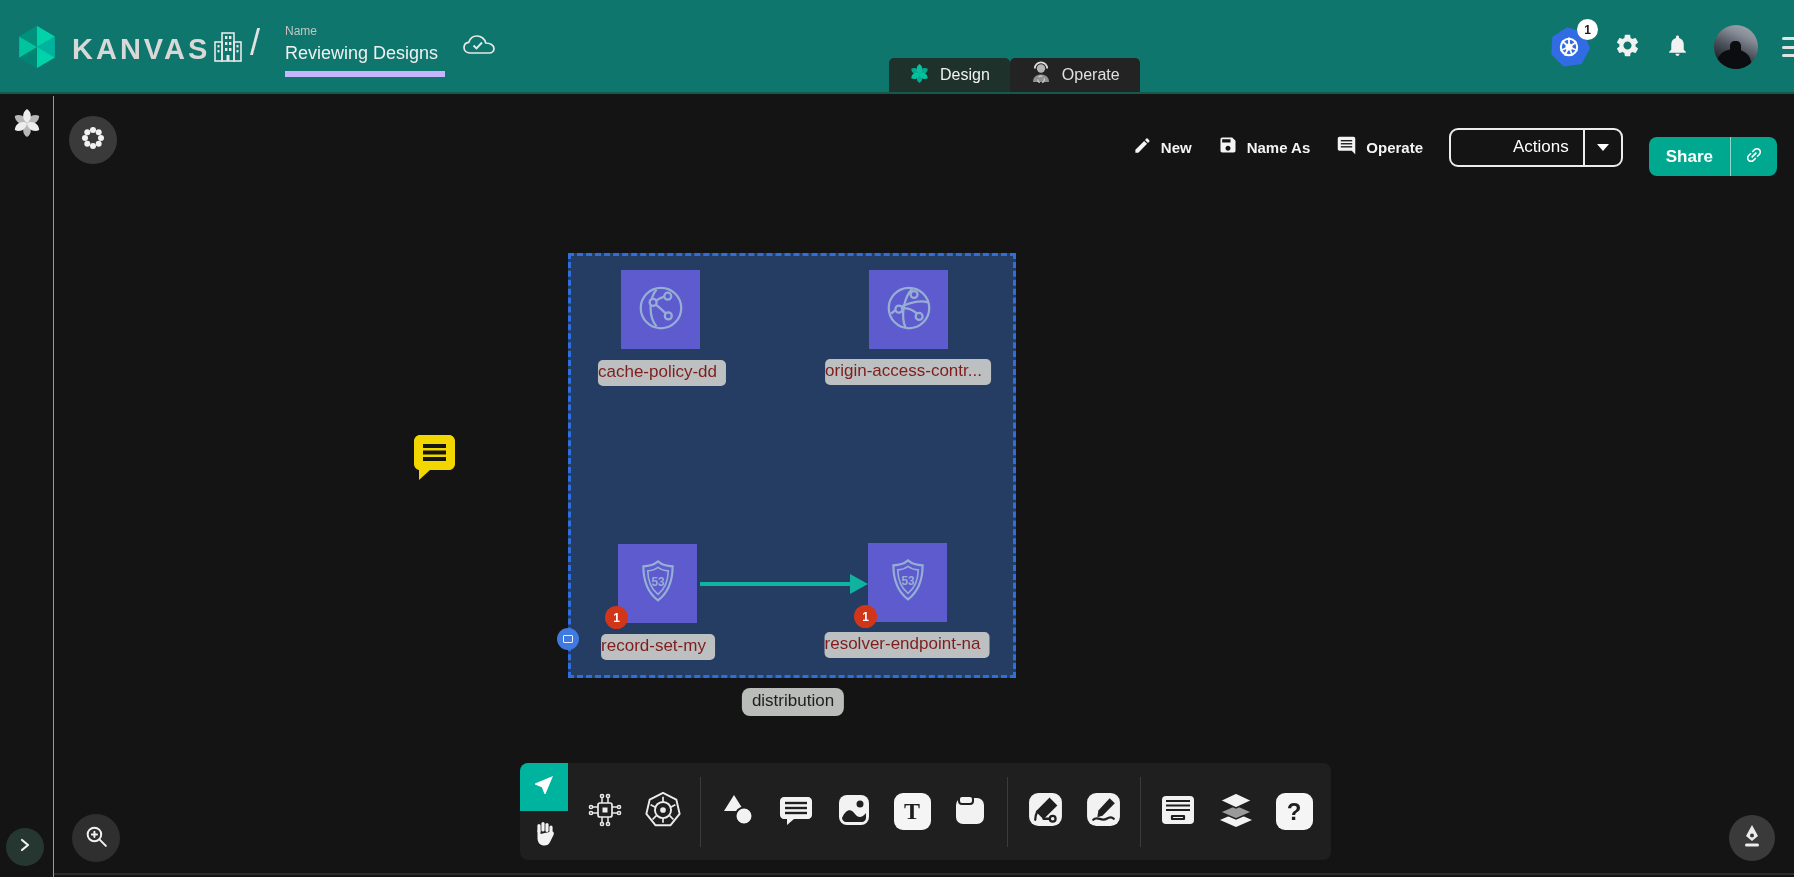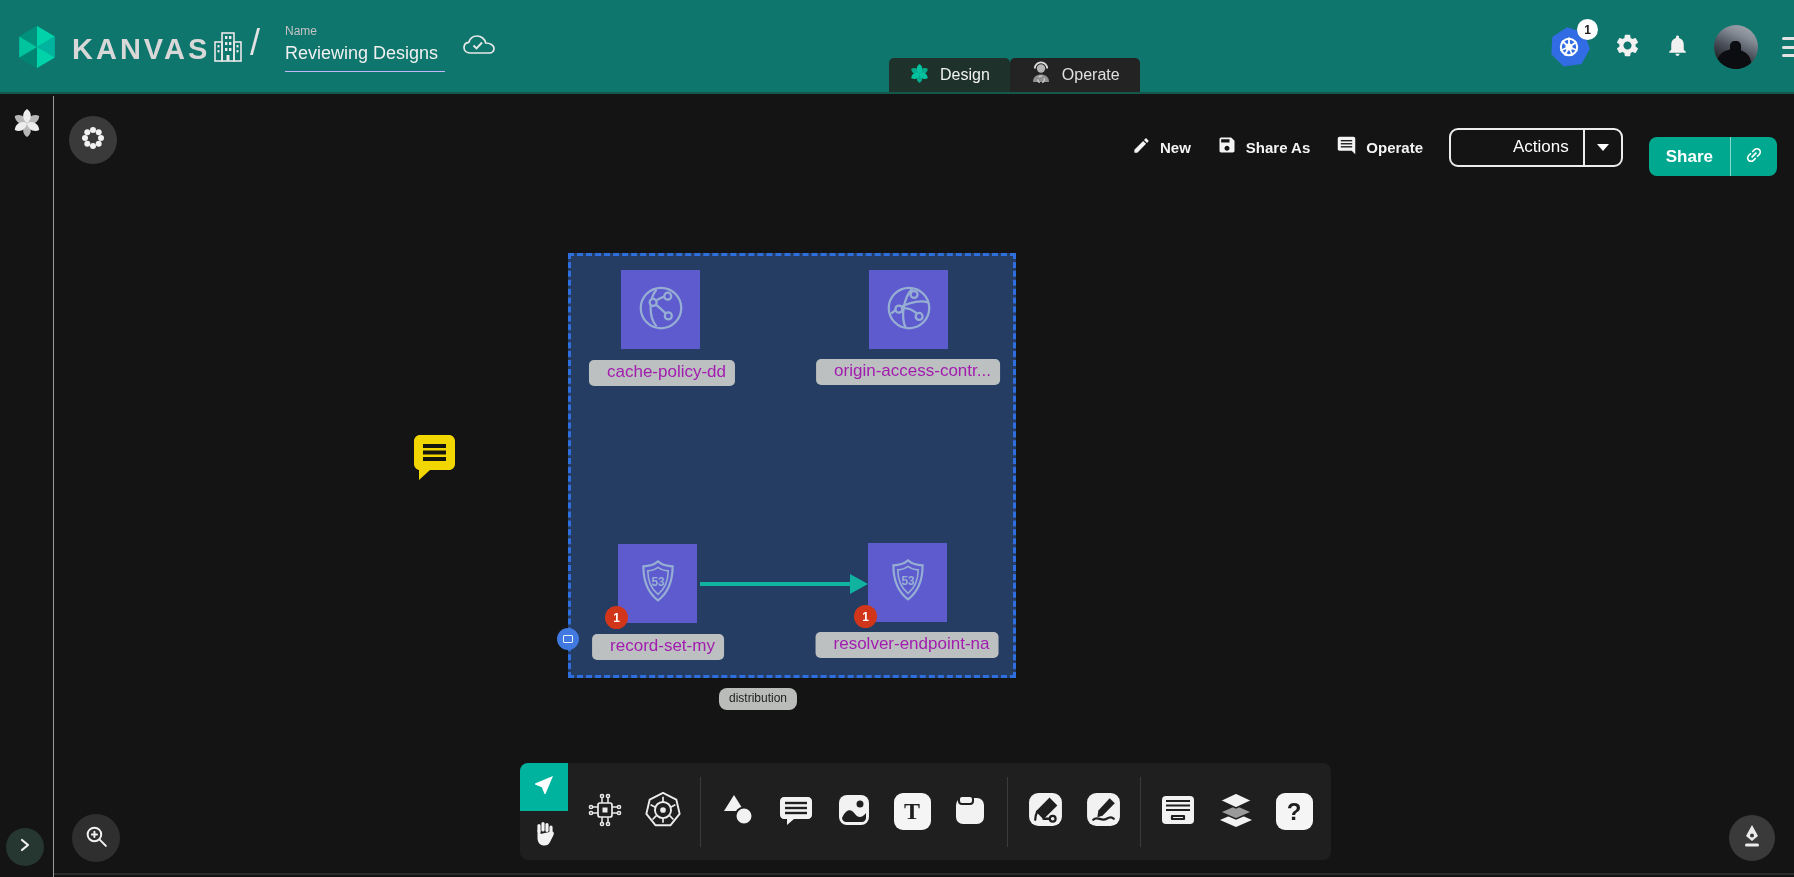--- a/index.html
+++ b/index.html
@@ -8,21 +8,21 @@
   .stage { position:relative; width:1794px; height:877px; background:#131413; overflow:hidden; }
 
   
   .topbar { position:absolute; left:0; top:0; width:1794px; height:94px; background:#0f766e; border-bottom:2px solid #15594a; z-index:30; }
   .logo-wrap { position:absolute; left:14px; top:24px; display:flex; align-items:center; gap:12px; }
   .wordmark { font-size:29px; font-weight:700; letter-spacing:3px; color:#d8d8d8; }
   .org-icon { position:absolute; left:213px; top:30px; }
   .crumb-slash { position:absolute; left:250px; top:22px; font-size:36px; font-weight:300; color:#e2e2e2; }
   .name-group { position:absolute; left:285px; top:24px; width:160px; }
   .name-label { font-size:12px; color:#c4c4c4; display:block; margin-bottom:3px; }
-  .name-input { width:160px; background:transparent; border:none; border-bottom:1px solid #c4b5fd; outline:none; color:#f0f0f0; font-size:18px; font-family:"Liberation Sans", sans-serif; padding:2px 0 7px 0; }
+  .name-input { width:160px; background:transparent; border:none; border-bottom:6px solid #c4b5fd; outline:none; color:#f0f0f0; font-size:18px; font-family:"Liberation Sans", sans-serif; padding:2px 0 7px 0; }
   .cloud-wrap { position:absolute; left:462px; top:31px; }
 
   .tabs { position:absolute; left:889px; bottom:0; display:flex; align-items:flex-end; }
   .tab { height:34px; display:flex; align-items:center; gap:10px; padding:0 20px; border-radius:5px 5px 0 0; cursor:pointer;margin-top:24px; }
   .tab.active { background:#1e312b; }
   .tab.inactive { background:#222322; }
   .tab-label { font-size:16px; color:#f2f2f2; }
   .tab.inactive .tab-label { color:#e0e0e0; }
 
   .top-right { position:absolute; right:0; top:0; height:94px; display:flex; align-items:center; gap:24px; padding-right:4px; }
@@ -51,28 +51,28 @@
   .actions-btn .main { display:flex; align-items:center; padding:0 14px; color:#fff; font-size:17px; }
   .actions-btn .caret-part { display:flex; align-items:center; padding:0 12px; border-left:2px solid #ececec; }
   .caret-down { width:0; height:0; border-left:6px solid transparent; border-right:6px solid transparent; border-top:7px solid #fff; }
   .share-btn { display:flex; align-items:stretch; height:39px; border-radius:8px; overflow:hidden; cursor:pointer;margin-top:19px; }
   .share-btn .main { display:flex; align-items:center; padding:0 17px; color:#fff; font-size:17px; font-weight:700; }
   .share-btn .link-part { display:flex; align-items:center; padding:0 13px; border-left:1px solid rgba(255,255,255,0.55); }
 
   
   .selection-box { position:absolute; left:568px; top:253px; width:448px; height:425px; background:rgba(53,100,170,0.52); border:3px dashed #2e6fe0; z-index:5; }
   .node-square { position:absolute; width:79px; height:79px; display:flex; align-items:center; justify-content:center;text-decoration:underline; }
-  .node-label { position:absolute; transform:translateX(-50%); background:rgba(201,203,200,0.92); color:#a21caf; font-size:17px; padding:2px 9px 4px 18px; border-radius:5px; white-space:nowrap; z-index:7; }
+  .node-label { position:absolute; transform:translateX(-50%); background:rgba(201,203,200,0.92); color:#7f1d1d; font-size:17px; padding:2px 9px 4px 0; border-radius:5px; white-space:nowrap; z-index:7; }
   .red-badge { position:absolute; width:23px; height:23px; border-radius:50%; background:#d1361b; color:#fff; font-size:12px; font-weight:700; display:flex; align-items:center; justify-content:center; z-index:8; }
   .edge { position:absolute; left:700px; top:574px; width:168px; height:20px; z-index:6; }
   .edge .shaft { position:absolute; left:0; top:8px; width:151px; height:4px; background:#10b2a0; }
   .edge .head { position:absolute; right:0; top:0; width:0; height:0; border-top:10px solid transparent; border-bottom:10px solid transparent; border-left:18px solid #10b2a0; }
   .sel-handle { position:absolute; left:557px; top:628px; width:22px; height:22px; border-radius:50%; background:#4079e0; display:flex; align-items:center; justify-content:center; z-index:8; }
   .sel-handle .sq { width:10px; height:8px; border:1.5px solid #e8f0ff; border-radius:1px; }
-  .group-label { position:absolute; left:758px; top:688px; transform:translateX(-50%); background:rgba(201,203,200,0.92); color:#1e1e1e; font-size:12px; padding:3px 10px 5px 10px; border-radius:8px; white-space:nowrap; z-index:6; }
+  .group-label { position:absolute; left:793px; top:688px; transform:translateX(-50%); background:rgba(201,203,200,0.92); color:#1e1e1e; font-size:17px; padding:3px 10px 5px 10px; border-radius:8px; white-space:nowrap; z-index:6; }
   .comment-marker { position:absolute; left:413px; top:433px; z-index:6; }
 
   
   .toolbar { position:absolute; left:520px; top:763px; height:97px; display:flex; z-index:10; }
   .tool-col { width:48px; display:flex; flex-direction:column; }
   .tool-select { height:48px; background:#00b39f; border-radius:8px 0 0 0; display:flex; align-items:center; justify-content:center; }
   .tool-pan { height:49px; background:#1e1f1e; border-radius:0 0 0 8px; display:flex; align-items:center; justify-content:center; }
   .tool-bar { display:flex; align-items:center; background:#1e1f1e; border-radius:0 8px 8px 0; }
   .tool-sec { display:flex; align-items:center; gap:16px; padding:0 16px; height:70px; }
   .tool-sec + .tool-sec { border-left:1px solid #3a3b3a; }
@@ -284,21 +284,21 @@
       </span>
       <span class="action-label">New</span>
     </div>
 
     <div class="action-item">
       <span>
         <svg width="20" height="20" viewBox="0 0 24 24" fill="#f4f4f4">
           <path d="M17 3H5c-1.11 0-2 .9-2 2v14c0 1.1.89 2 2 2h14c1.1 0 2-.9 2-2V7l-4-4zm-5 16c-1.66 0-3-1.34-3-3s1.34-3 3-3 3 1.34 3 3-1.34 3-3 3zm3-10H5V5h10v4z"></path>
         </svg>
       </span>
-      <span class="action-label">Share As</span>
+      <span class="action-label">Name As</span>
     </div>
 
     <div class="action-item">
       <span>
         <svg width="21" height="21" viewBox="0 0 24 24">
           <path d="M21.99 4c0-1.1-.89-2-1.99-2H4c-1.1 0-2 .9-2 2v12c0 1.1.9 2 2 2h14l4 4-.01-18z" fill="#f4f4f4"></path>
           <g stroke="#1c1d1c" stroke-width="1.6">
             <line x1="5.5" y1="6.5" x2="18.5" y2="6.5"></line>
             <line x1="5.5" y1="10" x2="18.5" y2="10"></line>
             <line x1="5.5" y1="13.5" x2="18.5" y2="13.5"></line>

